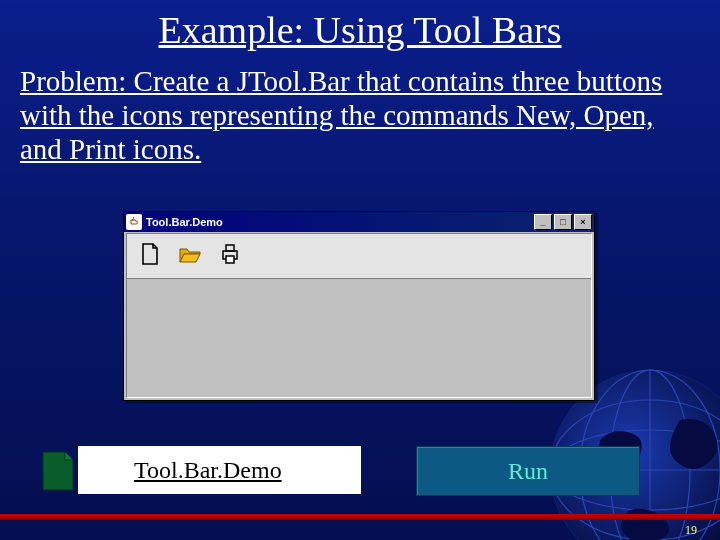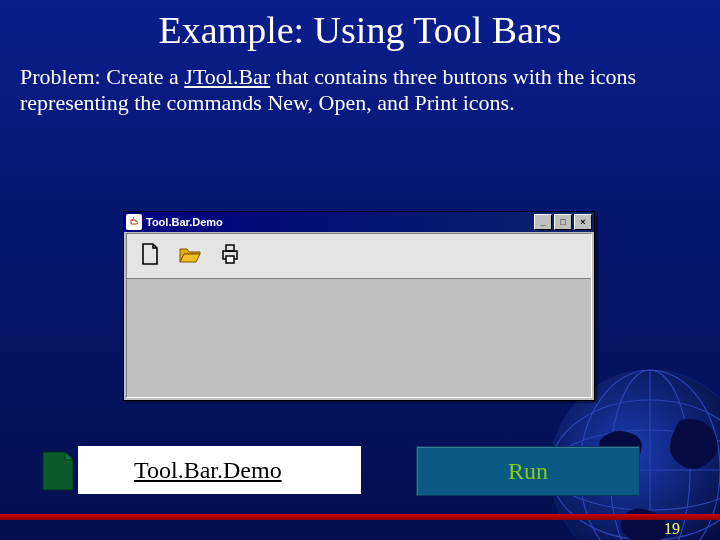--- a/index.html
+++ b/index.html
@@ -9,30 +9,31 @@
     height: 540px;
     overflow: hidden;
     font-family: "Times New Roman", Times, serif;
   }
   .slide {
     width: 720px;
     height: 540px;
     position: relative;
     background: linear-gradient(to bottom, #0a1e8c 0%, #061568 50%, #040e50 100%);
     color: #fff;
+    text-decoration: underline;
   }
   .title {
     text-align: center;
     font-size: 38px;
     padding-top: 8px;
     color: #fff;
     font-weight: normal;
   }
   .body-text {
-    font-size: 22px;
+    font-size: 29px;
     color: #fff;
     padding: 12px 20px 0 20px;
     line-height: 1.18;
   }
   .body-text .underline {
     text-decoration: underline;
   }
   .window {
     position: absolute;
     left: 123px;
@@ -137,21 +138,21 @@
   .source-box .label {
     padding-left: 56px;
     font-size: 24px;
     text-decoration: underline;
   }
   .run-box {
     margin-left: 55px;
     flex: 0 0 222px;
     height: 48px;
     background: #0c5a84;
-    color: #84cc16;
+    color: #5eead4;
     display: flex;
     align-items: center;
     justify-content: center;
     font-size: 24px;
     border: 1px solid #063a56;
     box-shadow: inset 1px 1px 0 rgba(255,255,255,0.2);
   }
 
   .globe {
     position: absolute;
@@ -171,23 +172,23 @@
 
   .redbar {
     position: absolute;
     left: 0; right: 0; bottom: 20px;
     height: 6px;
     background: linear-gradient(to bottom, #cc0000, #880000);
     z-index: 5;
   }
   .pagenum {
     position: absolute;
-    right: 40px;
+    right: 23px;
     bottom: 2px;
-    font-size: 16px;
+    font-size: 12px;
     color: #ffff66;
     z-index: 6;
   }
   .action-row, .window { z-index: 4; margin-top: 16px; }
 </style>
 </head>
 <body>
 
 <div class="slide">
 

